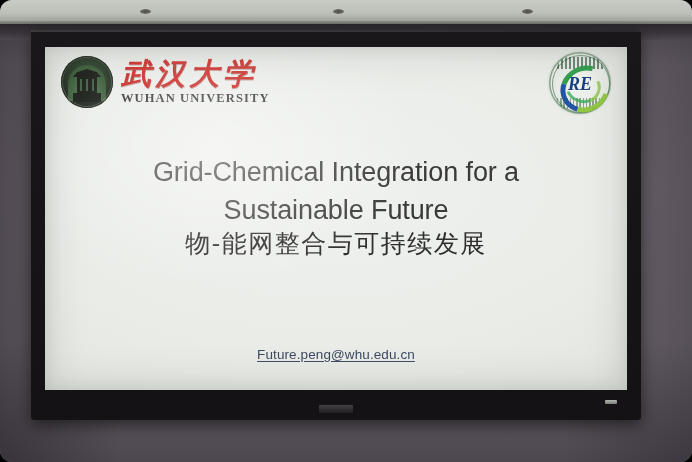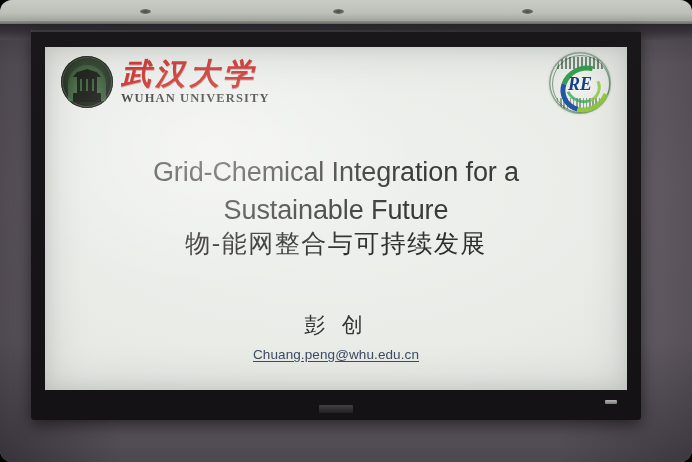--- a/index.html
+++ b/index.html
@@ -416,22 +416,21 @@
         <div class="re-text">RE</div>
       </div>
 
       <div class="title-en">
         <div>Grid-Chemical Integration for a</div>
         <div>Sustainable Future</div>
       </div>
 
       <div class="title-cn">物-能网整合与可持续发展</div>
 
-      <div class="author">彭 创</div>
-
-      <div class="email">Chuang.peng@whu.edu.cn</div>
+
+      <div class="email">Future.peng@whu.edu.cn</div>
 
       <div class="slide-glare"></div>
       <div class="slide-vignette"></div>
     </div>
   </div>
 
 </div>
 
 </body></html>

